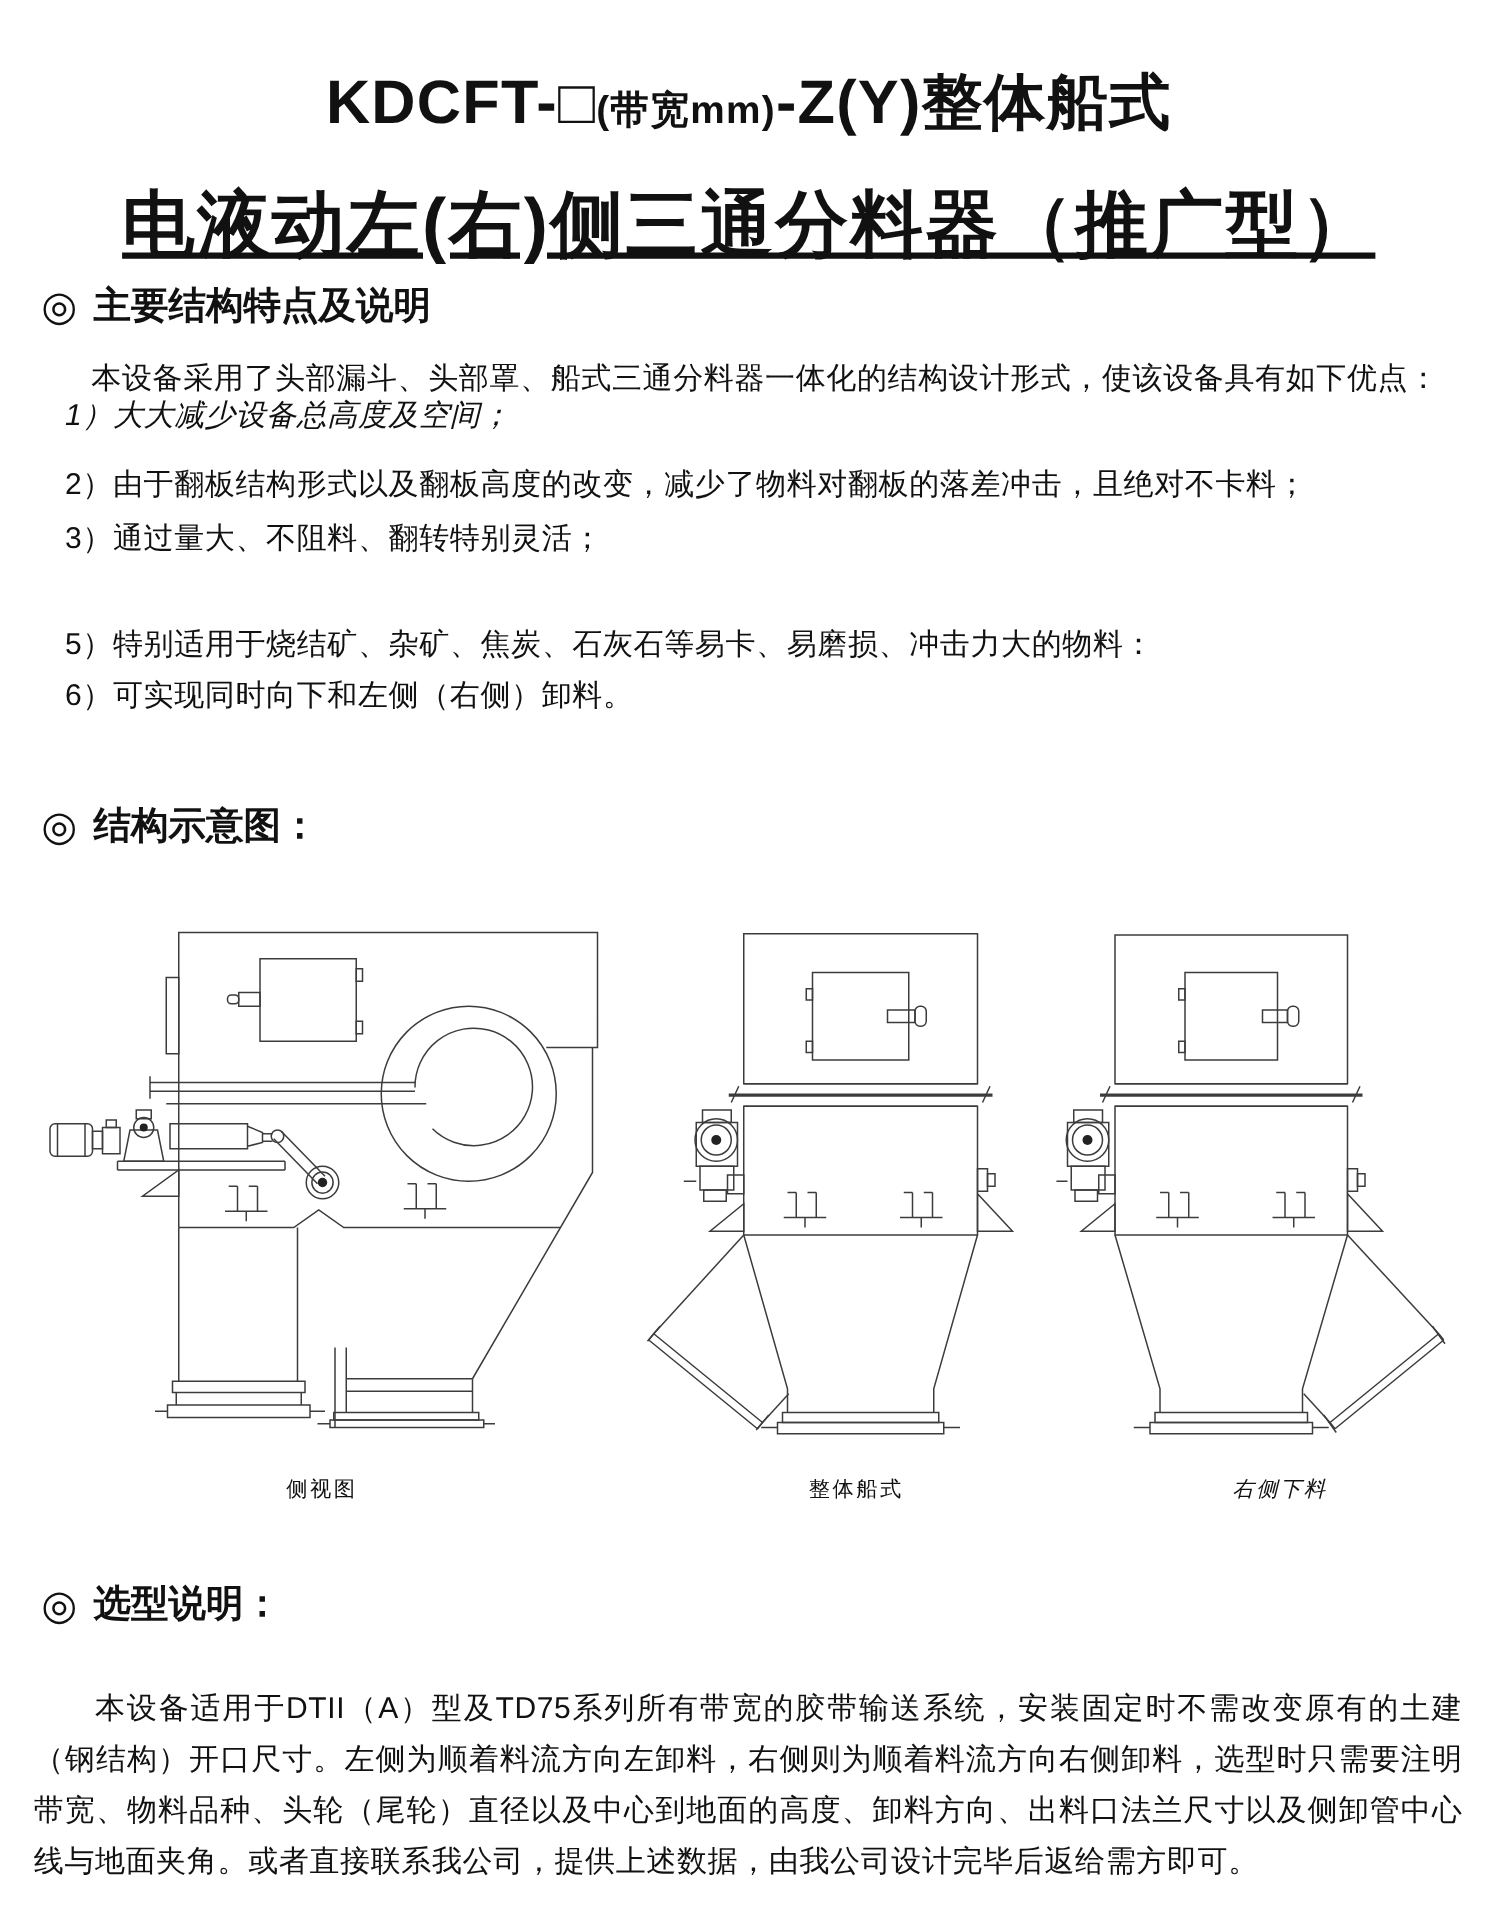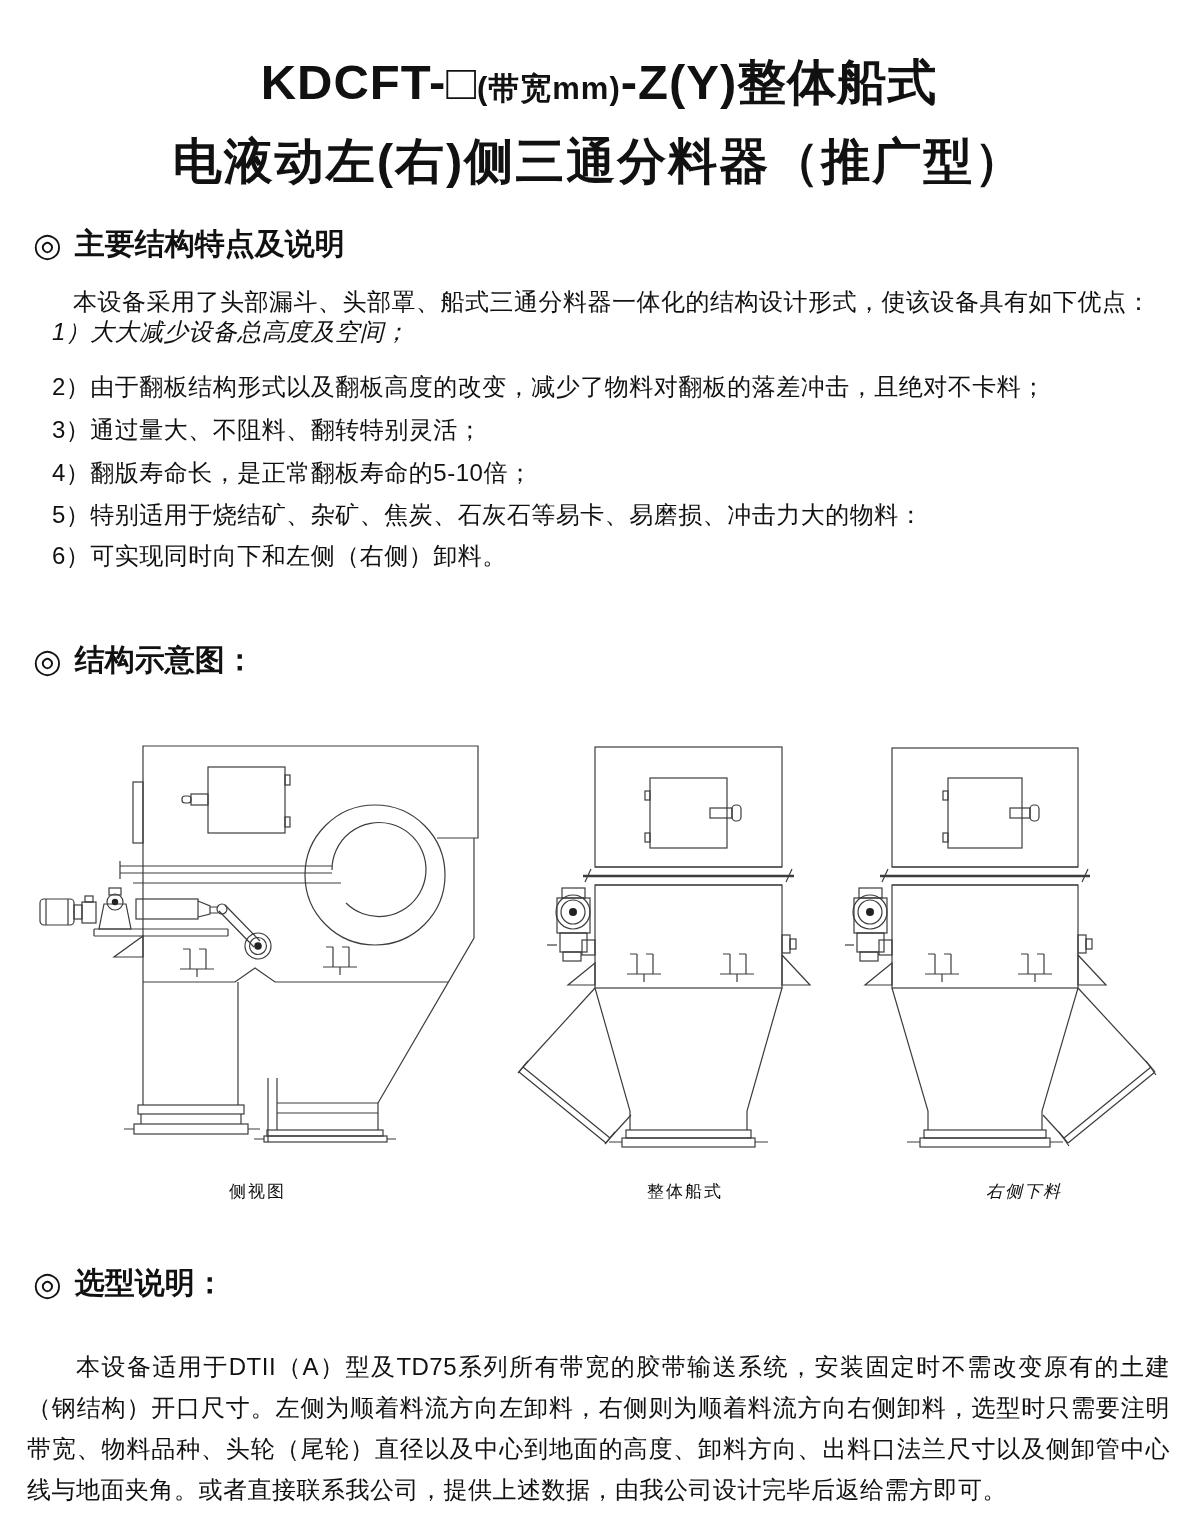--- a/index.html
+++ b/index.html
@@ -5,21 +5,21 @@
   * { margin:0; padding:0; box-sizing:border-box; }
   html,body { background:#ffffff; }
   .page {
     position:relative; width:1198px; height:1525px; background:#ffffff;
     font-family:"Liberation Sans","DejaVu Sans",sans-serif; color:#111;
     overflow:hidden; margin:0 auto;
   }
   .title-block { position:absolute; top:52px; left:0; width:100%; text-align:center; font-weight:700; }
   .title-line1 { font-size:49px; line-height:60px; letter-spacing:1px; white-space:nowrap; }
   .title-line1 .small { font-size:31px; font-weight:700; }
-  .title-line2 { font-size:49px; line-height:60px; margin-top:12px; letter-spacing:2px; white-space:nowrap; }
+  .title-line2 { font-size:58px; line-height:60px; margin-top:32px; letter-spacing:2px; white-space:nowrap;text-decoration:underline; }
 
   .heading { position:absolute; left:33px; display:flex; align-items:center; gap:13px; font-weight:700; font-size:30px; white-space:nowrap; }
   .heading .bullet { font-size:33px; font-weight:400; line-height:1; }
   #h-features { top:224px; }
   #h-diagram  { top:640px; }
   #h-selection{ top:1263px; }
 
   .intro { position:absolute; left:73px; top:286px; font-size:24px; white-space:nowrap; letter-spacing:0.5px;font-family:Liberation Serif, serif; }
   .feat  { position:absolute; left:52px; font-size:24px; white-space:nowrap; letter-spacing:0.5px; }
   #feat-0 { top:316px;font-style:italic; } #feat-1 { top:371px; } #feat-2 { top:414px; }
@@ -54,21 +54,20 @@
   <div class="heading" id="h-features">
     <span class="bullet">◎</span>
     <span>主要结构特点及说明</span>
   </div>
 
   <div class="intro">本设备采用了头部漏斗、头部罩、船式三通分料器一体化的结构设计形式，使该设备具有如下优点：</div>
 
   <div class="feat" id="feat-0">1）大大减少设备总高度及空间；</div>
   <div class="feat" id="feat-1">2）由于翻板结构形式以及翻板高度的改变，减少了物料对翻板的落差冲击，且绝对不卡料；</div>
   <div class="feat" id="feat-2">3）通过量大、不阻料、翻转特别灵活；</div>
-  <div class="feat" id="feat-3">4）翻版寿命长，是正常翻板寿命的5-10倍；</div>
   <div class="feat" id="feat-4">5）特别适用于烧结矿、杂矿、焦炭、石灰石等易卡、易磨损、冲击力大的物料：</div>
   <div class="feat" id="feat-5">6）可实现同时向下和左侧（右侧）卸料。</div>
 
   <div class="heading" id="h-diagram">
     <span class="bullet">◎</span>
     <span>结构示意图：</span>
   </div>
 
   <div class="dia" id="dia-side">
     <svg width="470" height="420" viewBox="0 0 470 420">

